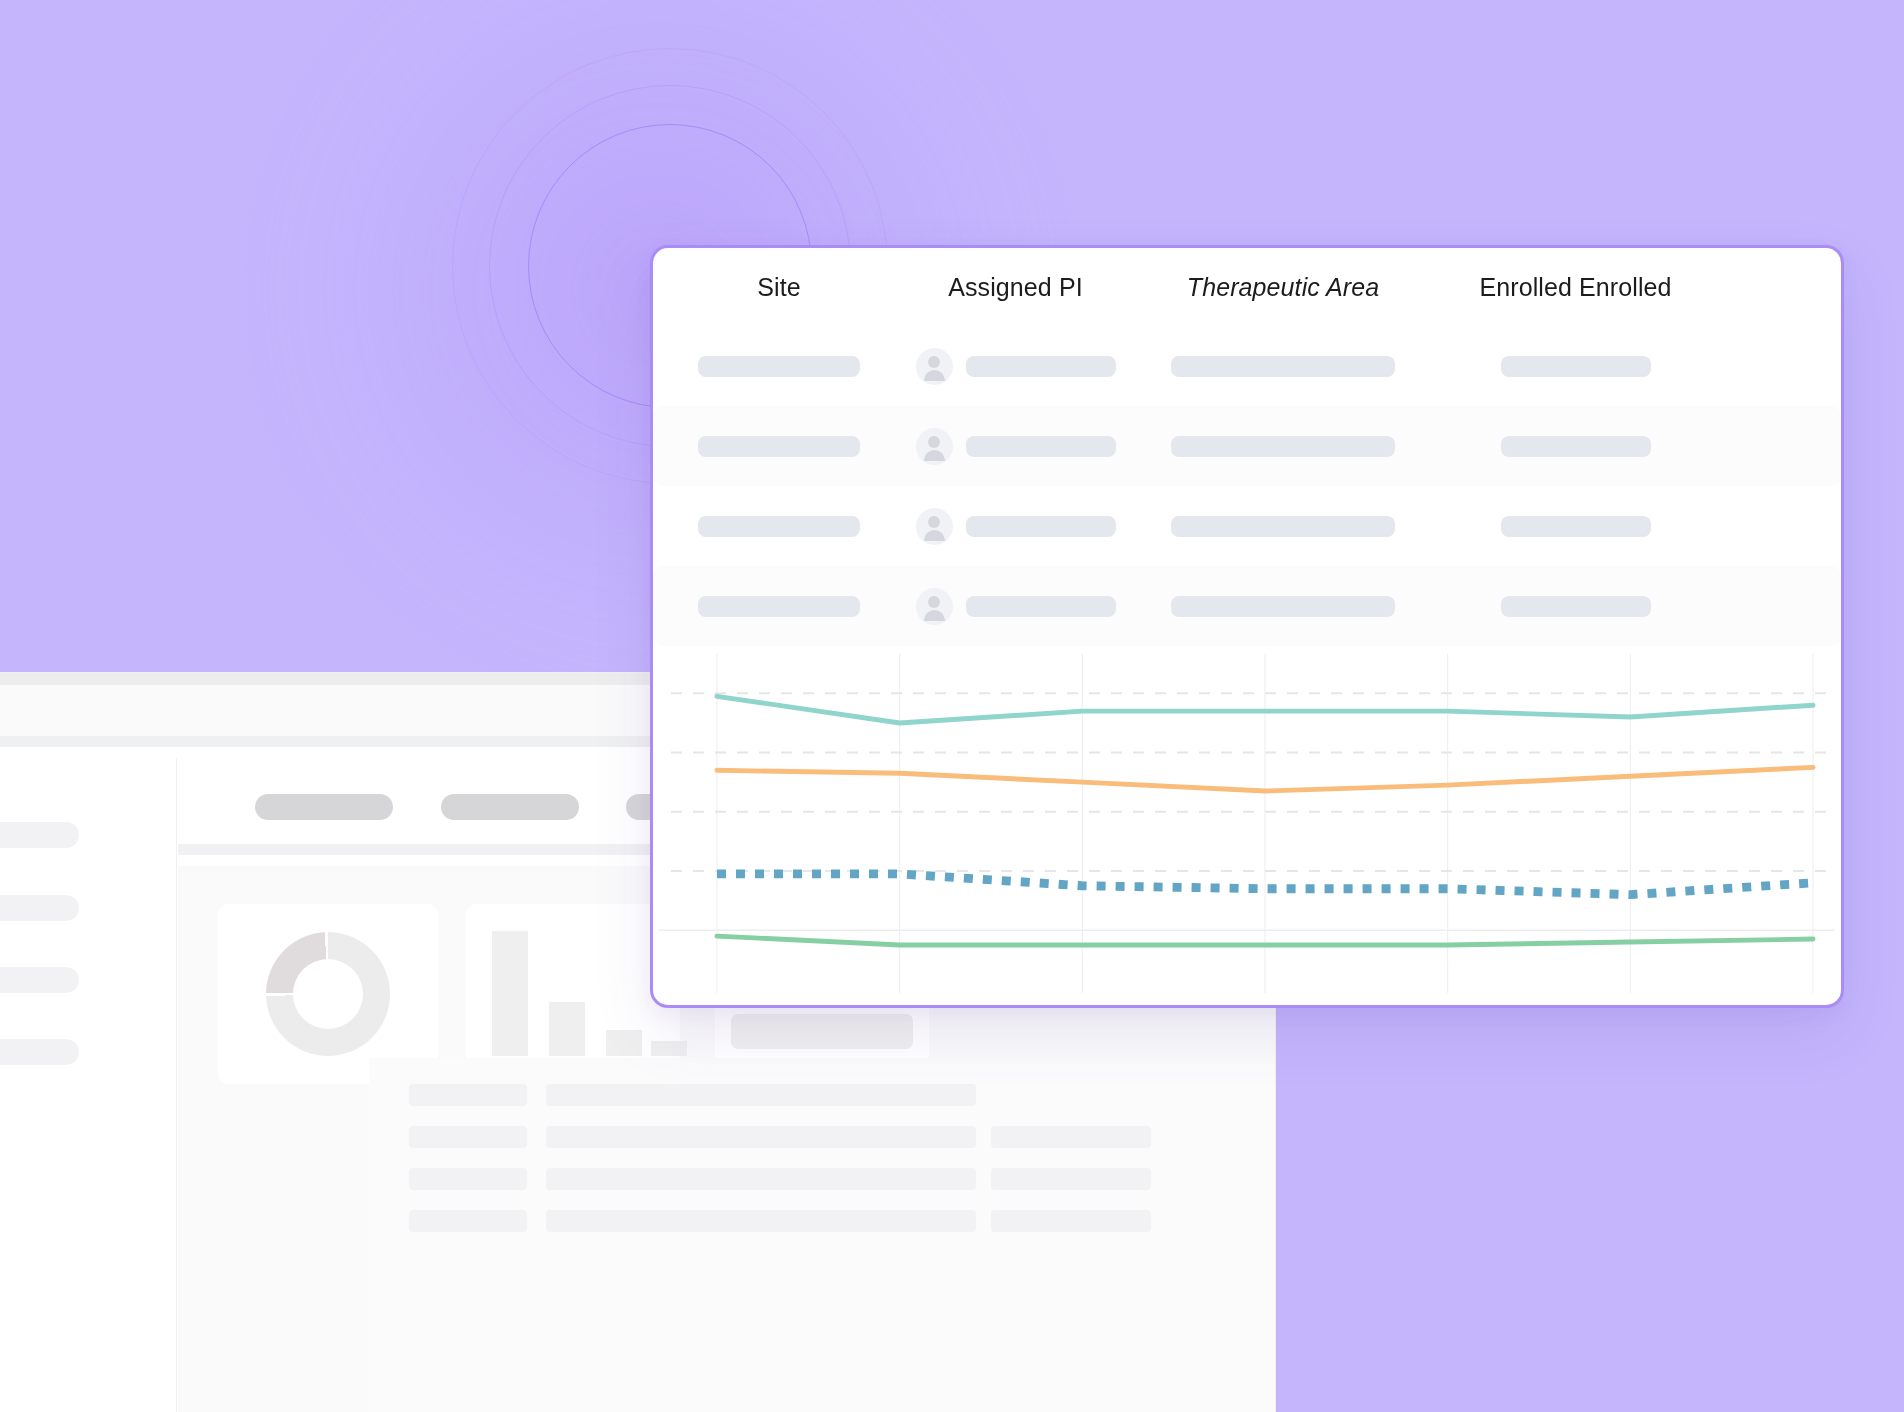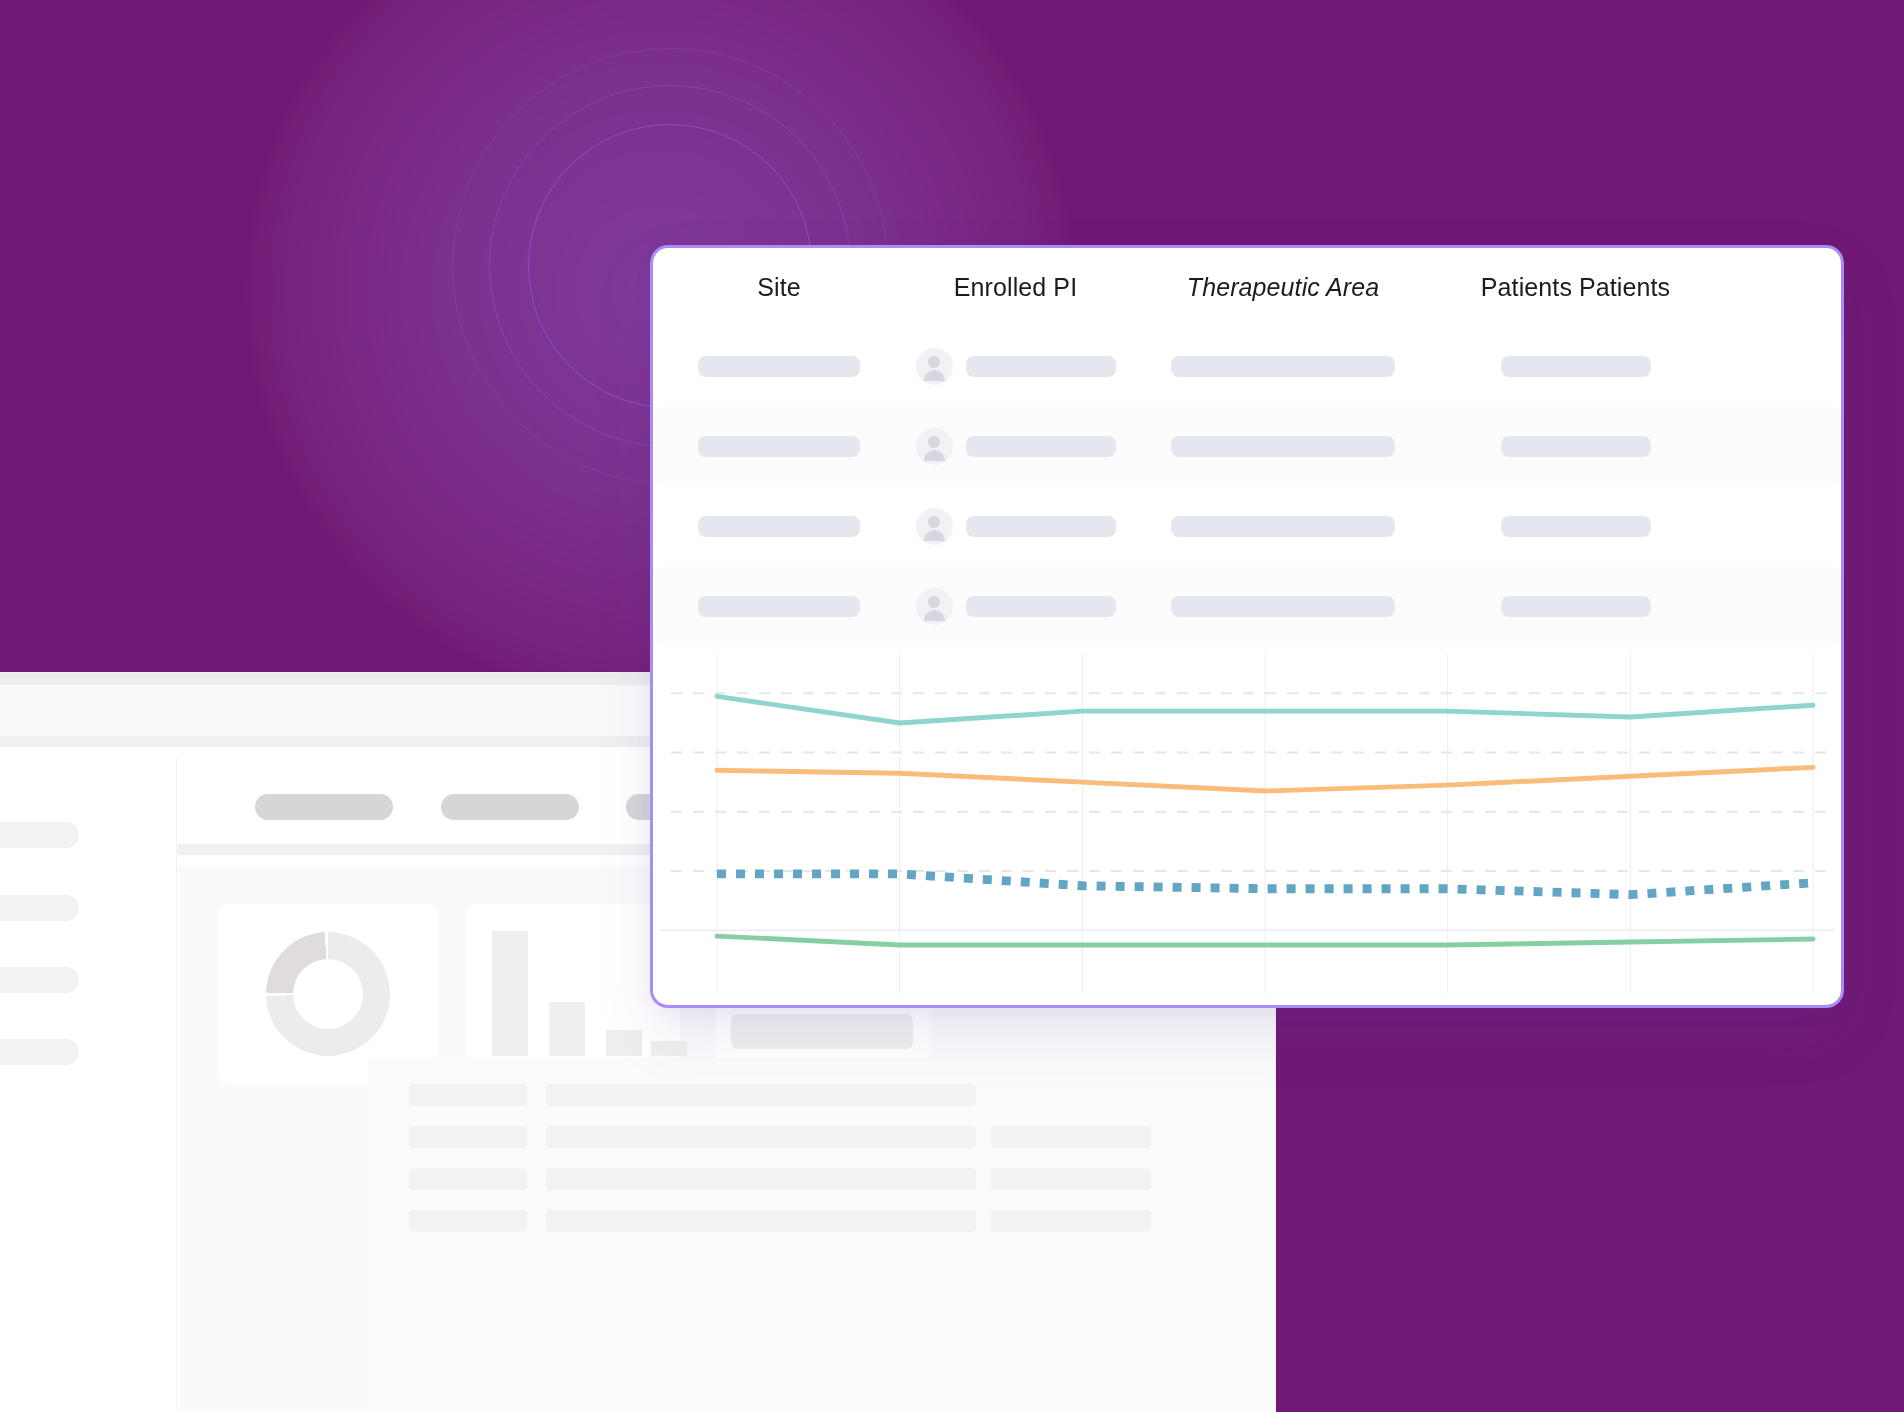--- a/index.html
+++ b/index.html
@@ -9,21 +9,21 @@
     height: 1412px;
     overflow: hidden;
     background: #ffffff;
     font-family: "Liberation Sans", sans-serif;
   }
 
   #stage {
     position: relative;
     width: 1904px;
     height: 1412px;
-    background: #701a75;
+    background: #c4b5fd;
     overflow: hidden;
   }
 
   
   .glow {
     position: absolute;
     left: 250px; top: -120px;
     width: 820px; height: 820px;
     border-radius: 50%;
     background: radial-gradient(circle at 50% 50%,
@@ -285,23 +285,23 @@
         <div class="bg-bline" style="left:622px; top:110px; width:160px; height:22px;"></div>
         <div class="bg-bline" style="left:622px; top:152px; width:160px; height:22px;"></div>
       </div>
     </div>
   </div>
 
   <div class="fg-card">
 
     <div class="tbl-head">
       <div class="th col-site">Site</div>
-      <div class="th col-pi">Enrolled PI</div>
+      <div class="th col-pi">Assigned PI</div>
       <div class="th col-area">Therapeutic Area</div>
-      <div class="th col-pat">Patients Patients</div>
+      <div class="th col-pat">Enrolled Enrolled</div>
     </div>
 
     <div class="tbl-rows">
 
       <div class="trow r1">
         <div class="cell site">
             <span class="sk w-site"></span>
           </div>
         <div class="cell pi">
           <span class="avatar">

